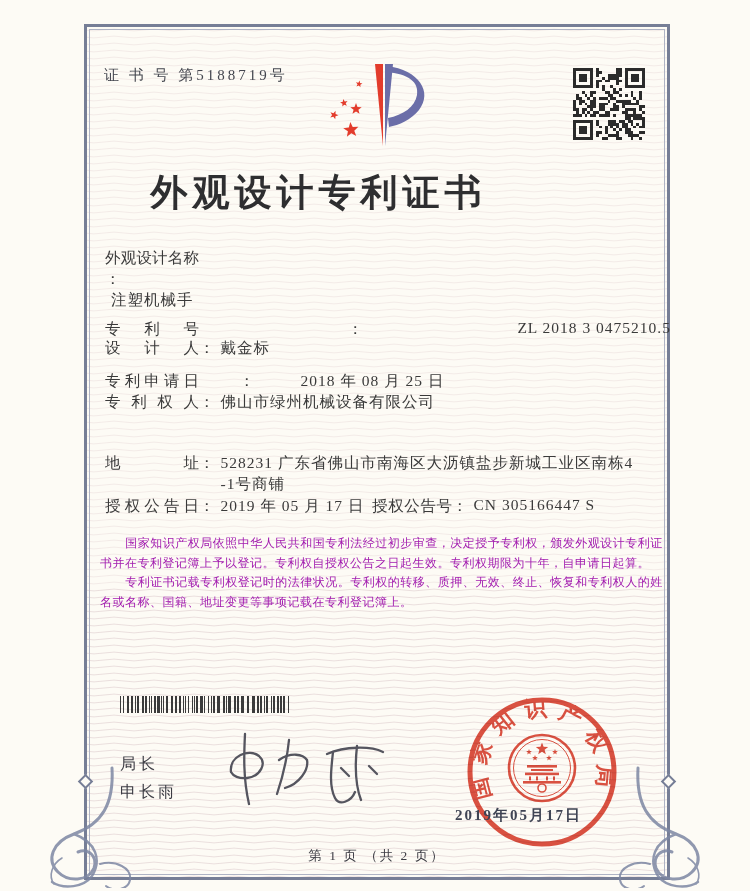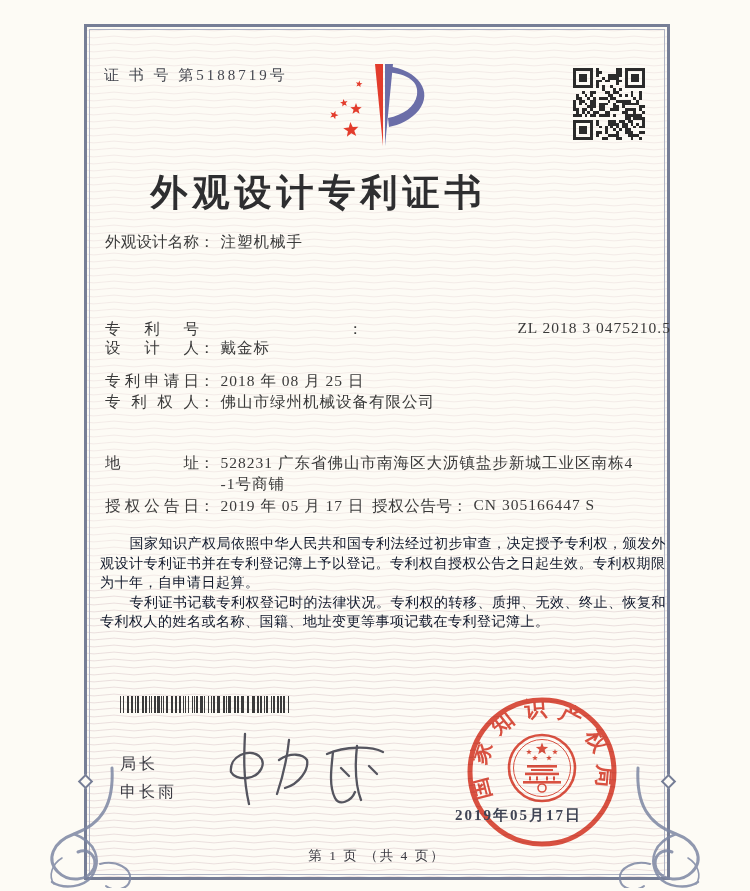--- a/index.html
+++ b/index.html
@@ -14,22 +14,22 @@
   .abs{position:absolute;}
   .certno{left:104px;top:66px;font-size:15px;letter-spacing:3px;color:#44464f;}
   .title{left:84px;top:168px;width:469px;text-align:center;font-size:37px;
          font-weight:bold;letter-spacing:5px;color:#2e2e30;}
   .frow{left:105px;width:566px;font-size:15.5px;display:flex;align-items:flex-start;}
   .flabel{display:inline-block;width:94px;text-align:justify;text-align-last:justify;
           color:#3a3a3a;flex:none;}
   .fcolon{flex:none;}
   .fvalue{margin-left:6px;letter-spacing:1px;}
   .pair2{position:absolute;left:267px;top:0;display:flex;}
-  .paras{left:100px;top:534px;width:566px;font-size:14px;line-height:19.6px;
-         color:#0f172a;letter-spacing:0.5px;}
+  .paras{left:100px;top:534px;width:566px;font-size:12px;line-height:19.6px;
+         color:#a21caf;letter-spacing:0.5px;}
   .paras p{margin:0;text-indent:2.1em;}
   .director{left:120px;top:750px;font-size:16px;letter-spacing:3px;color:#3c3c44;line-height:28px;}
   .sealdate{left:455px;top:806px;font-size:15px;letter-spacing:2px;color:#3f4454;
             font-weight:bold;z-index:4;}
   .footer{left:84px;top:847px;width:586px;text-align:center;font-size:13.5px;
           letter-spacing:2px;color:#3c3c44;}
   .knot{position:absolute;width:7px;height:7px;border:2px solid #767e96;
         background:#fdfbf5;transform:rotate(45deg);}
   svg{display:block;}
   .sealwrap{mix-blend-mode:multiply;}
@@ -504,36 +504,36 @@
       <rect x="10" y="24" width="1" height="1" fill="#2b2b2b"></rect>
       <rect x="11" y="24" width="1" height="1" fill="#2b2b2b"></rect>
       <rect x="15" y="24" width="1" height="1" fill="#2b2b2b"></rect>
       <rect x="16" y="24" width="1" height="1" fill="#2b2b2b"></rect>
       <rect x="20" y="24" width="1" height="1" fill="#2b2b2b"></rect>
       <rect x="23" y="24" width="1" height="1" fill="#2b2b2b"></rect>
     </svg>
 
   <div class="abs title">外观设计专利证书</div>
 
-  <div class="abs frow" style="top:232px;">
+  <div class="abs frow" style="top:248px;flex-direction:column;">
     <span class="flabel">外观设计名称</span>
       <span class="fcolon">：</span>
     <span class="fvalue">注塑机械手</span>
   </div>
   <div class="abs frow" style="top:290px;margin-top:48px;">
     <span class="flabel">设计人</span>
       <span class="fcolon">：</span>
     <span class="fvalue">戴金标</span>
   </div>
   <div class="abs frow" style="top:319px;justify-content:space-between;">
     <span class="flabel">专利号</span>
       <span class="fcolon">：</span>
     <span class="fvalue">ZL 2018 3 0475210.5</span>
   </div>
-  <div class="abs frow" style="top:371px;">
+  <div class="abs frow" style="top:371px;gap:40px;">
     <span class="flabel">专利申请日</span>
       <span class="fcolon">：</span>
     <span class="fvalue">2018 年 08 月 25 日</span>
   </div>
   <div class="abs frow" style="top:392px;">
     <span class="flabel">专利权人</span>
       <span class="fcolon">：</span>
     <span class="fvalue">佛山市绿州机械设备有限公司</span>
   </div>
   <div class="abs frow" style="top:453px;">
@@ -656,15 +656,15 @@
           <rect x="-6" y="8.4" width="2" height="4"></rect>
         <rect x="4" y="8.4" width="2" height="4"></rect>
           <rect x="11" y="8.4" width="2" height="4"></rect>
         <rect x="-19" y="13" width="38" height="2.6"></rect>
         <circle cx="0" cy="20" r="4" fill="none" stroke="#d8402f" stroke-width="1.6"></circle>
       </g>
     </g>
   </svg>
   <div class="abs sealdate">2019年05月17日</div>
 
-  <div class="abs footer">第 1 页 （共 4 页）</div>
+  <div class="abs footer">第 1 页 （共 2 页）</div>
 
 </div>
 
 </body></html>

